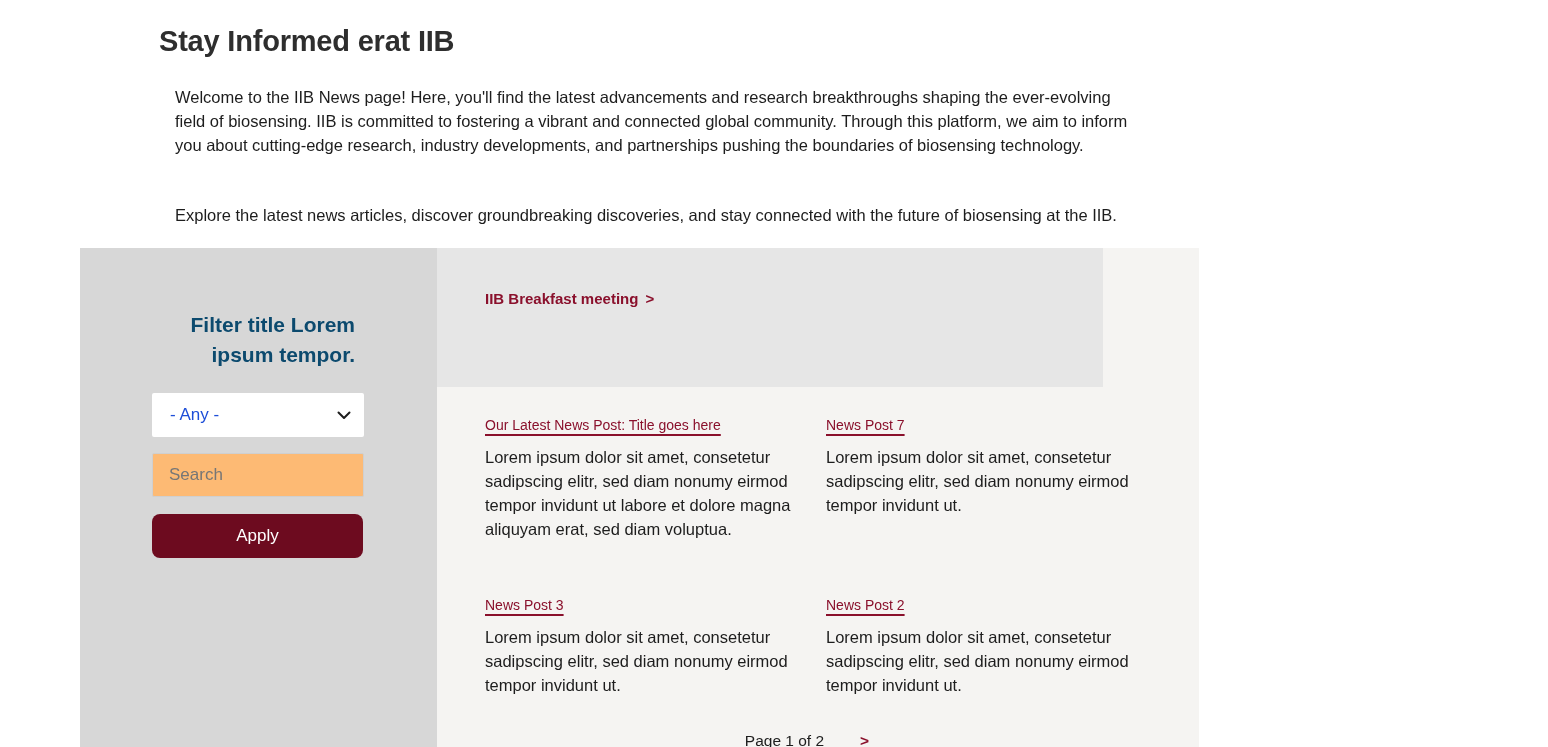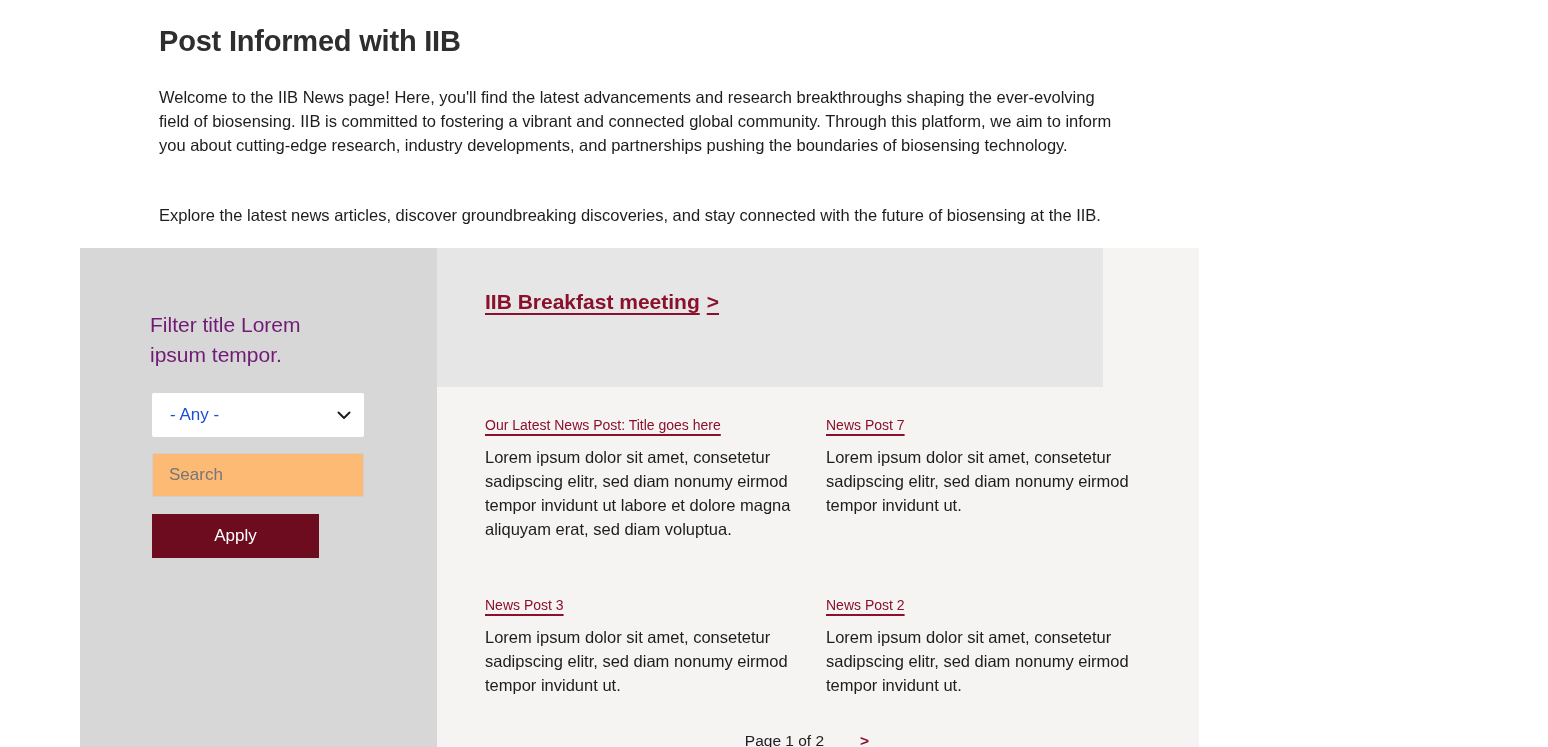--- a/index.html
+++ b/index.html
@@ -10,63 +10,63 @@
     font-family:"Liberation Sans", sans-serif;
     color:#1d1d1d;
     overflow:hidden;
   }
   
   .page-title {
     position:absolute; left:159px; top:25px;
     font-size:29px; font-weight:700; color:#2e2e2e; letter-spacing:-0.2px;
   }
   .intro {
-    position:absolute; left:159px; width:958px;
+    position:absolute; left:175px; width:958px;
     font-size:16.5px; line-height:24px; color:#1d1d1d;
   }
   .intro-1 { top:85px; }
   .intro-2 { top:203px; }
 
   
   .band { position:absolute; left:80px; top:248px; width:1119px; height:499px; }
 
   
   .sidebar { position:absolute; left:0; top:0; width:357px; height:100%; background:#d7d7d7; }
   .filter-title {
     position:absolute; left:70px; top:62px; width:205px;
-    font-size:21px; line-height:30px; font-weight:400; color:#701a75;
+    font-size:21px; line-height:30px; font-weight:700; color:#0c4a6e;text-align:right;
   }
   .select-box {
     position:absolute; left:72px; top:145px; width:212px; height:44px;
     background:#ffffff; border-radius:2px;
     display:flex; align-items:center;
     padding:0 13px 0 18px; cursor:pointer;
   }
   .select-box .val { flex:1; font-size:17px; color:#1d4ed8; }
   .search-input {
     position:absolute; left:72px; top:205px; width:212px; height:44px;
     background:#fdba74; border:1px solid #cfcfcf; border-radius:2px;
     padding:0 16px; font-size:17px; color:#1d1d1d;
     font-family:"Liberation Sans", sans-serif;
   }
   .search-input::placeholder { color:#767676; }
   .apply-btn {
-    position:absolute; left:72px; top:266px; width:167px; height:44px;
-    background:#6d0b1f; color:#ffffff; border:none; border-radius:0;
+    position:absolute; left:72px; top:266px; width:211px; height:44px;
+    background:#6d0b1f; color:#ffffff; border:none; border-radius:8px;
     font-size:17px; cursor:pointer;
     font-family:"Liberation Sans", sans-serif;
   }
 
   
   .main { position:absolute; left:357px; top:0; width:762px; height:100%; background:#f5f4f2; }
   .featured { position:absolute; left:0; top:0; width:666px; height:139px; background:#e6e6e6; }
   .featured-link {
     position:absolute; left:48px; top:42px;
-    font-size:21px; font-weight:700; color:#8a102c;
-    text-decoration:underline; text-decoration-thickness:2px; text-underline-offset:4px;
+    font-size:15px; font-weight:700; color:#8a102c;
+    text-decoration-thickness:2px; text-underline-offset:4px;
     cursor:pointer;
   }
   .featured-link .arrow { margin-left:7px; }
   .featured-desc {
     position:absolute; left:48px; top:90px;
     font-size:16.5px; line-height:24px; color:#1d1d1d;
   }
 
   .post { position:absolute; }
   .post-0 { left:48px;  top:161px; width:326px; }
@@ -87,21 +87,21 @@
     transform:translateX(-11px);
     font-size:15.5px; color:#1d1d1d;
   }
   .pagination .next { color:#8a102c; font-weight:700; cursor:pointer; text-decoration:none; }
 </style>
 </head>
 <body>
 
 <div>
 
-  <h1 class="page-title">Post Informed with IIB</h1>
+  <h1 class="page-title">Stay Informed erat IIB</h1>
   <p class="intro intro-1">Welcome to the IIB News page! Here, you'll find the latest advancements and research breakthroughs shaping the ever-evolving field of biosensing. IIB is committed to fostering a vibrant and connected global community. Through this platform, we aim to inform you about cutting-edge research, industry developments, and partnerships pushing the boundaries of biosensing technology.</p>
   <p class="intro intro-2">Explore the latest news articles, discover groundbreaking discoveries, and stay connected with the future of biosensing at the IIB.</p>
 
   <div class="band">
 
     <aside class="sidebar">
       <h2 class="filter-title">Filter title Lorem ipsum tempor.</h2>
 
       <div class="select-box" role="combobox">
         <span class="val">- Any -</span>

